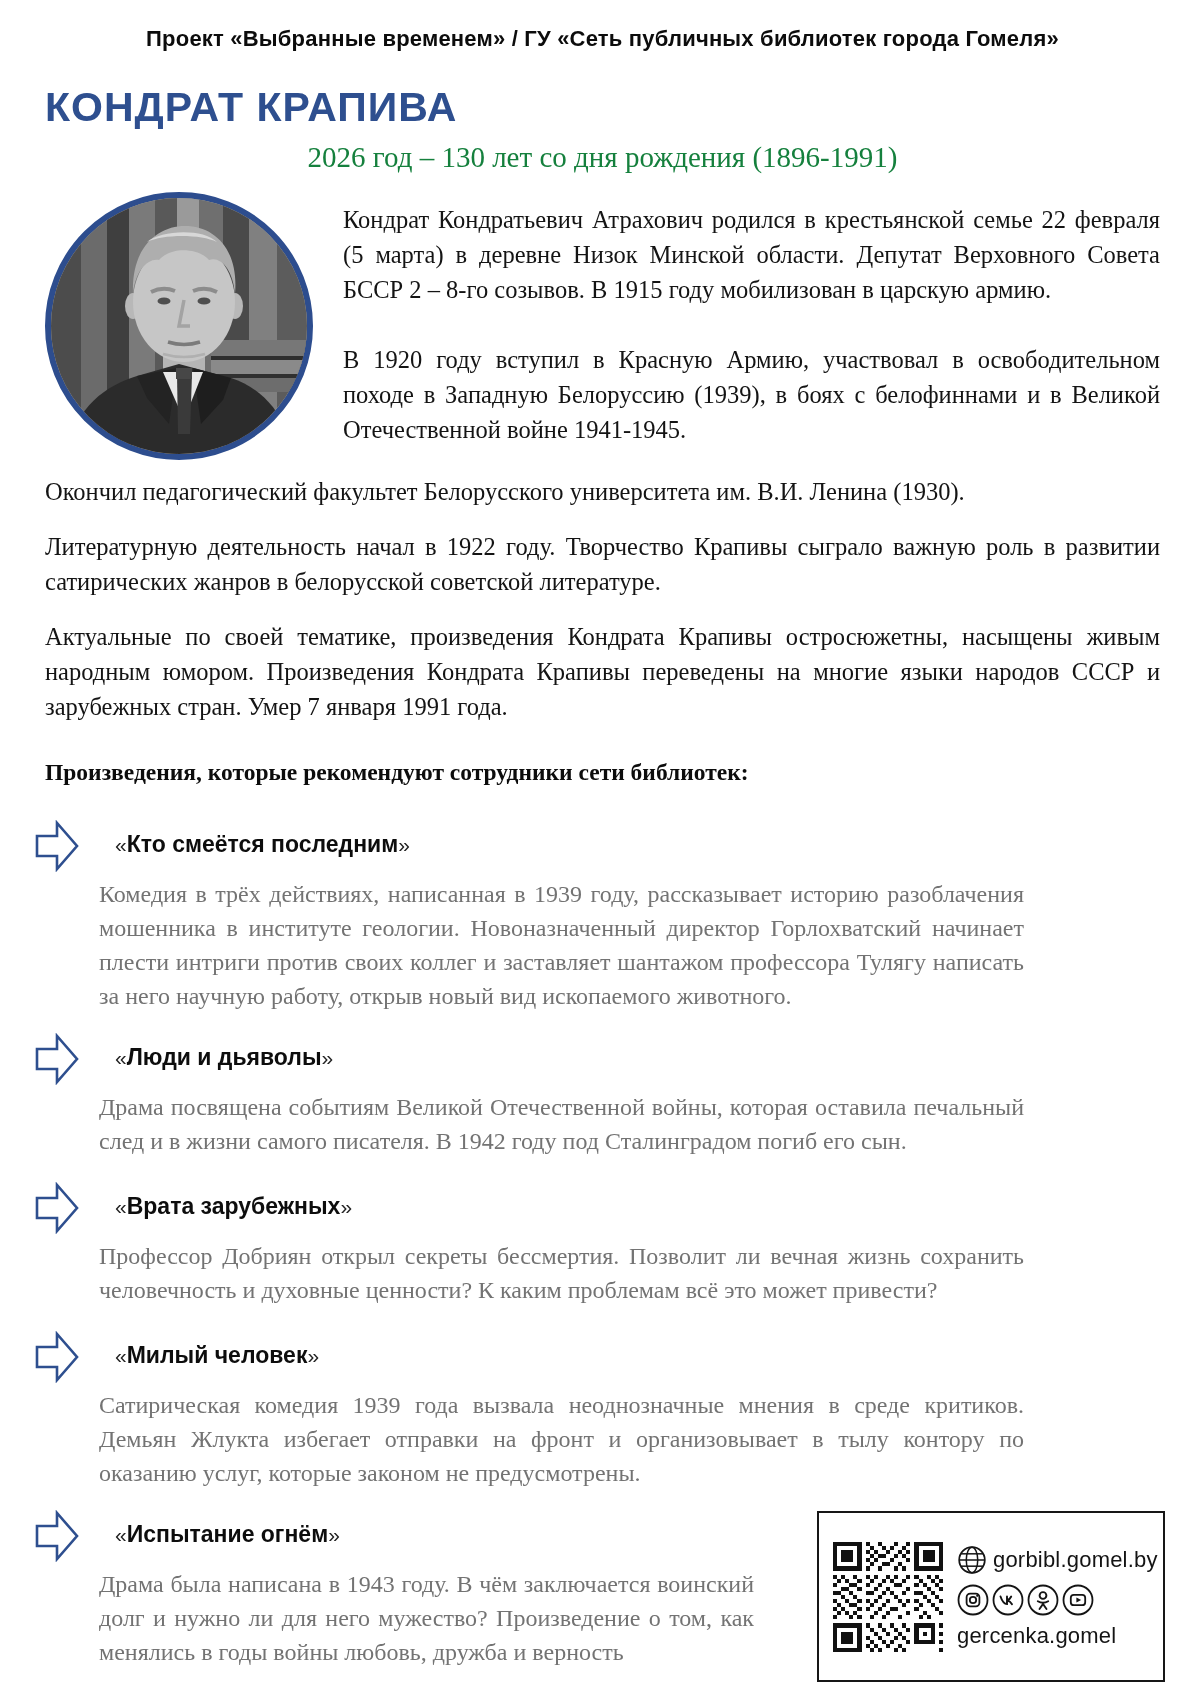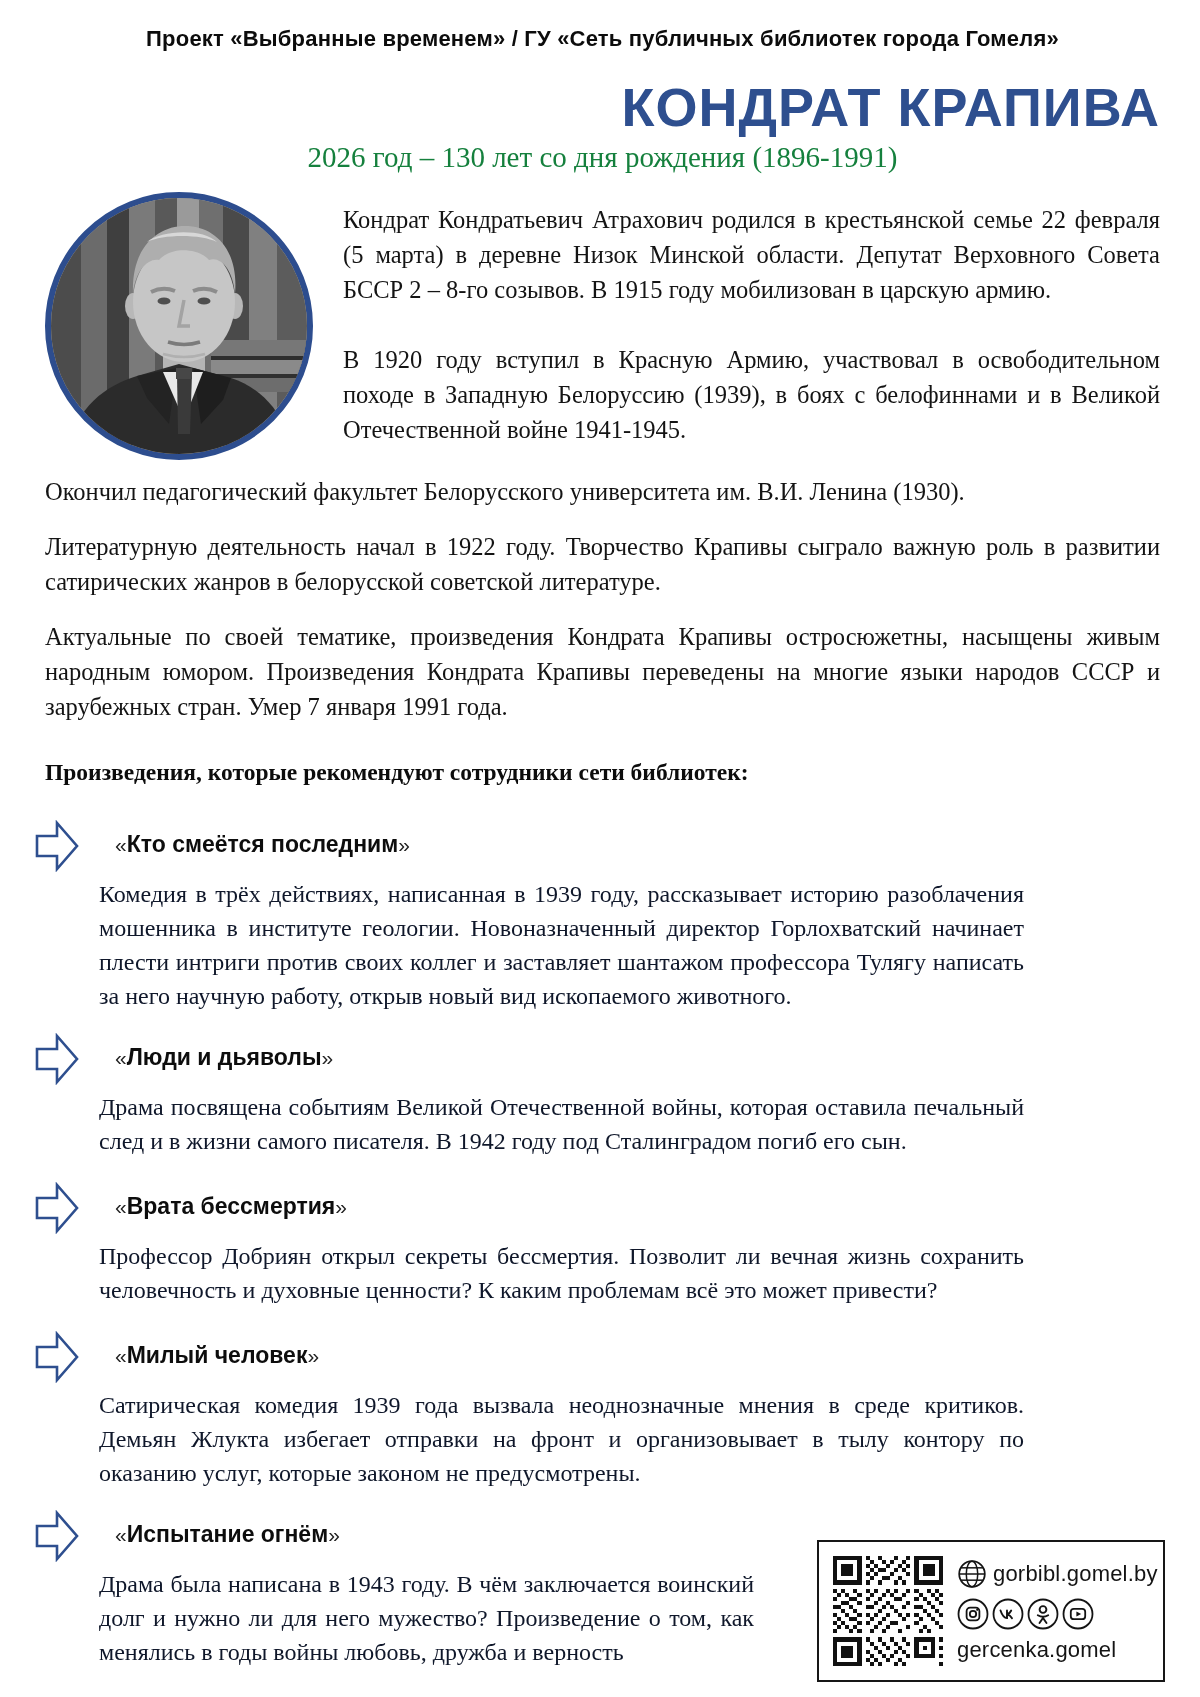--- a/index.html
+++ b/index.html
@@ -11,22 +11,22 @@
     padding:26px 40px 0 45px;
     margin:0 auto;
   }
   .top-header {
     font-family:"Liberation Sans", sans-serif;
     font-weight:700; font-size:22px; line-height:26px;
     text-align:center; color:#0c0c0c; letter-spacing:.2px;
   }
   .main-title {
     font-family:"Liberation Sans", sans-serif;
-    font-weight:700; font-size:54px; line-height:46px;
-    color:#2e4f8f; text-align:right; margin-top:32px; letter-spacing:1px;
+    font-weight:700; font-size:41px; line-height:46px;
+    color:#2e4f8f; text-align:left; margin-top:32px; letter-spacing:1px;
   }
   .subtitle {
     font-size:29px; line-height:34px; text-align:center; margin-top:10px; color:#15803d;
   }
   .bio-top { display:flex; margin-top:18px; }
   .portrait-wrap {
     flex:0 0 auto; width:268px; height:268px; border-radius:50%;
     border:6px solid #2d4d8e; overflow:hidden; background:#8f8f8f;
   }
   .portrait-wrap svg { display:block; width:100%; height:100%; }
@@ -48,26 +48,26 @@
   .work-item.m5 { margin-top:30px; }
   .arrow-wrap { flex:0 0 auto; width:46px; margin-top:-10px; }
   .work-body { flex:1; padding-left:18px; }
   .work-title {
     font-family:"Liberation Sans", sans-serif;
     font-weight:700; font-size:23px; line-height:28px; color:#0d0d0d;margin-left:16px;
   }
   .work-title .q { font-weight:400; font-size:21px; color:#222; }
   .work-desc {
     margin-top:18px; font-size:24px; line-height:34px;
-    text-align:justify; max-width:925px; color:#0f172a;
+    text-align:justify; max-width:925px; color:#737373;
   }
   .work-item.m5 .work-desc { max-width:655px; }
   .footer-box {
     position:absolute; right:35px; bottom:15px;
-    width:348px; height:142px; border:2px solid #161616; background:#fff;
+    width:348px; height:171px; border:2px solid #161616; background:#fff;
     display:flex; align-items:center; padding:8px 8px 8px 10px; z-index:5;
   }
   .qr-wrap { flex:0 0 auto; width:118px; height:118px; }
   .qr-wrap svg { display:block; width:100%; height:100%; }
   .footer-right { flex:1; padding-left:10px; font-family:"Liberation Sans", sans-serif; color:#141414; }
   .site-row { display:flex; align-items:center; }
   .site-row .globe { flex:0 0 auto; width:30px; height:30px; margin-right:6px; }
   .site-label { font-size:22px; letter-spacing:.2px; }
   .social-row { display:flex; align-items:center; margin-top:9px; }
   .social-row .sicon { width:32px; height:32px; margin-right:3px; }
@@ -161,21 +161,21 @@
     </div>
   </div>
 
   <div class="work-item m3">
     <div class="arrow-wrap">
       <svg viewBox="0 0 44 52" width="44" height="52">
           <polygon points="2,16 22,16 22,3 42,26 22,49 22,36 2,36" fill="#ffffff" stroke="#2e4f8f" stroke-width="2.6"></polygon>
         </svg>
     </div>
     <div class="work-body">
-      <h3 class="work-title"><span class="q">«</span><span>Врата бессмертия</span><span class="q">»</span></h3>
+      <h3 class="work-title"><span class="q">«</span><span>Врата зарубежных</span><span class="q">»</span></h3>
       <p class="work-desc">Профессор Добриян открыл секреты бессмертия. Позволит ли вечная жизнь сохранить человечность и духовные ценности? К каким проблемам всё это может привести?</p>
     </div>
   </div>
 
   <div class="work-item m4">
     <div class="arrow-wrap">
       <svg viewBox="0 0 44 52" width="44" height="52">
           <polygon points="2,16 22,16 22,3 42,26 22,49 22,36 2,36" fill="#ffffff" stroke="#2e4f8f" stroke-width="2.6"></polygon>
         </svg>
     </div>

